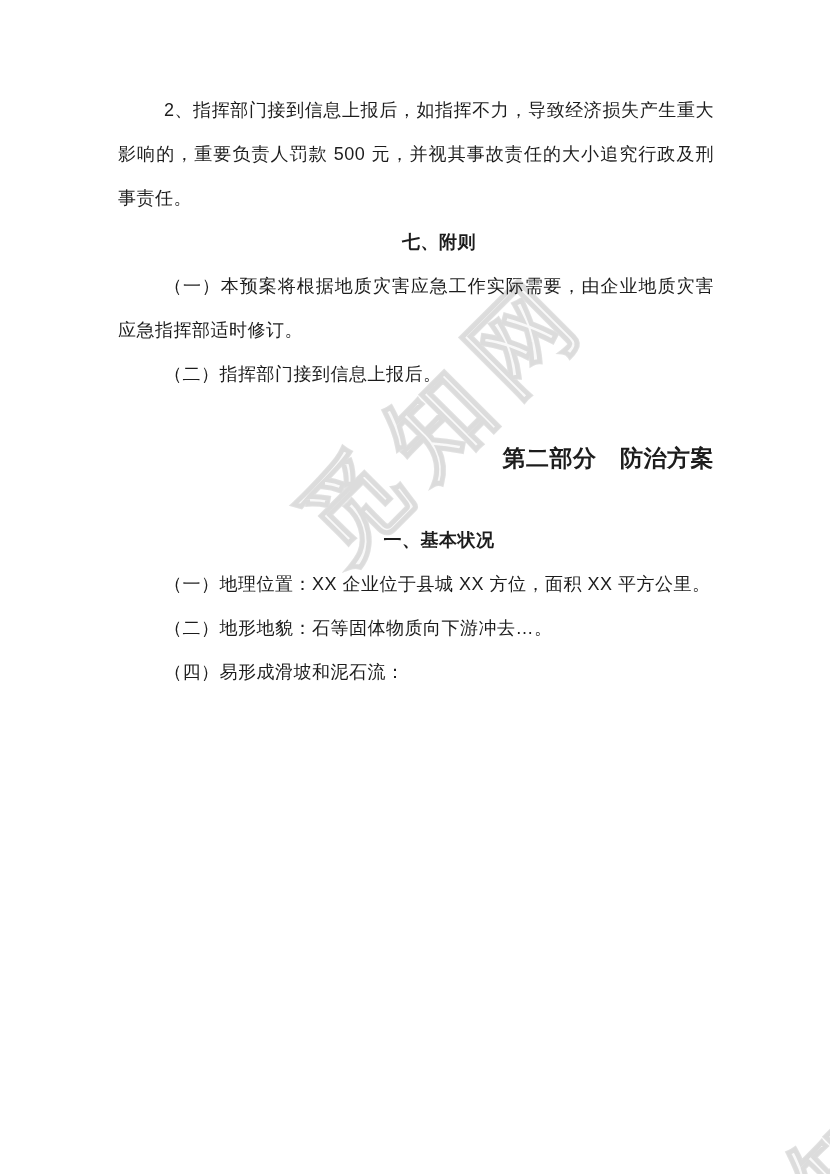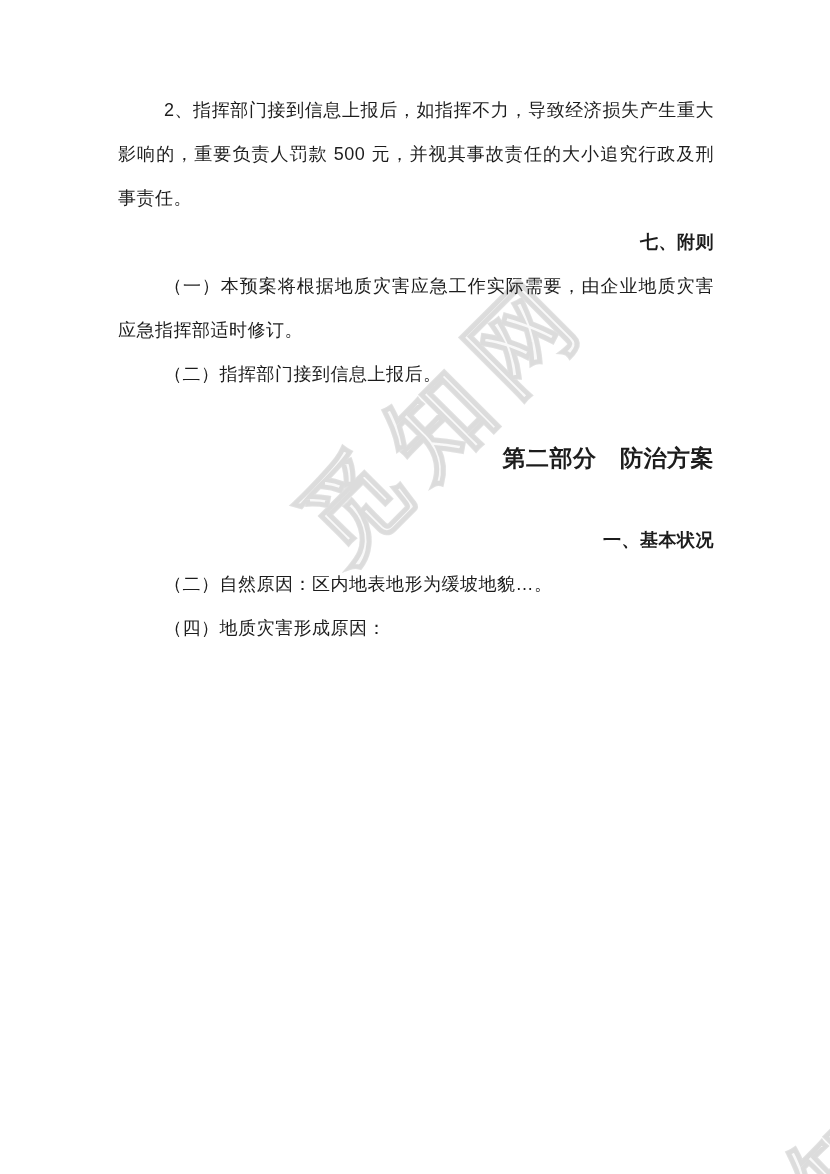--- a/index.html
+++ b/index.html
@@ -23,21 +23,21 @@
   }
   .content p {
     font-size: 18px;
     line-height: 44px;
     text-align: justify;
     text-indent: 2.55em;
     letter-spacing: 0.5px;
   }
   .content p.para-heading {
     font-weight: bold;
-    text-align: right;
+    text-align: center;
   }
   .content p.para-title {
     font-weight: bold;
     font-size: 23px;
     text-align: right;
     text-indent: 0;
     margin: 40px 0 38px 0;
   }
   .watermark {
     position: absolute;
@@ -62,16 +62,17 @@
 <div class="page">
   <div class="watermark wm-center">觅知网</div>
   <div class="watermark wm-corner">觅知网</div>
   <div class="content">
       <p class="para-body">2、指挥部门接到信息上报后，如指挥不力，导致经济损失产生重大影响的，重要负责人罚款 500 元，并视其事故责任的大小追究行政及刑事责任。</p>
       <p class="para-heading">七、附则</p>
       <p class="para-body">（一）本预案将根据地质灾害应急工作实际需要，由企业地质灾害应急指挥部适时修订。</p>
       <p class="para-body">（二）指挥部门接到信息上报后。</p>
       <p class="para-title">第二部分　防治方案</p>
       <p class="para-heading">一、基本状况</p>
-      <p class="para-body">（二）自然原因：区内地表地形为缓坡地貌…。</p>
-      <p class="para-body">（四）地质灾害形成原因：</p>
+      <p class="para-body">（一）地理位置：XX 企业位于县城 XX 方位，面积 XX 平方公里。</p>
+      <p class="para-body">（二）地形地貌：石等固体物质向下游冲去…。</p>
+      <p class="para-body">（四）易形成滑坡和泥石流：</p>
     </div>
 </div>
 
 </body></html>

